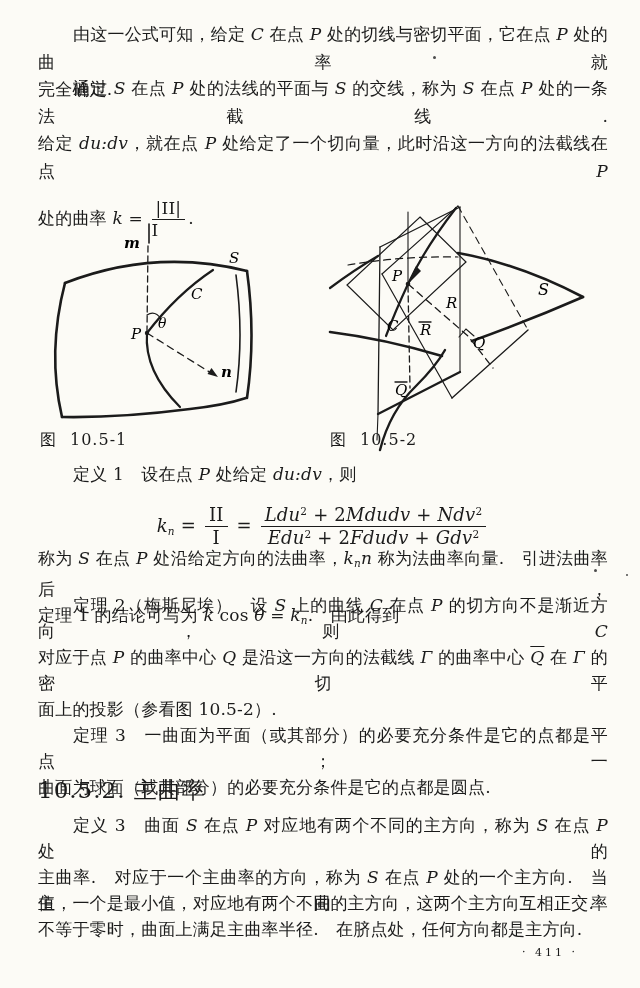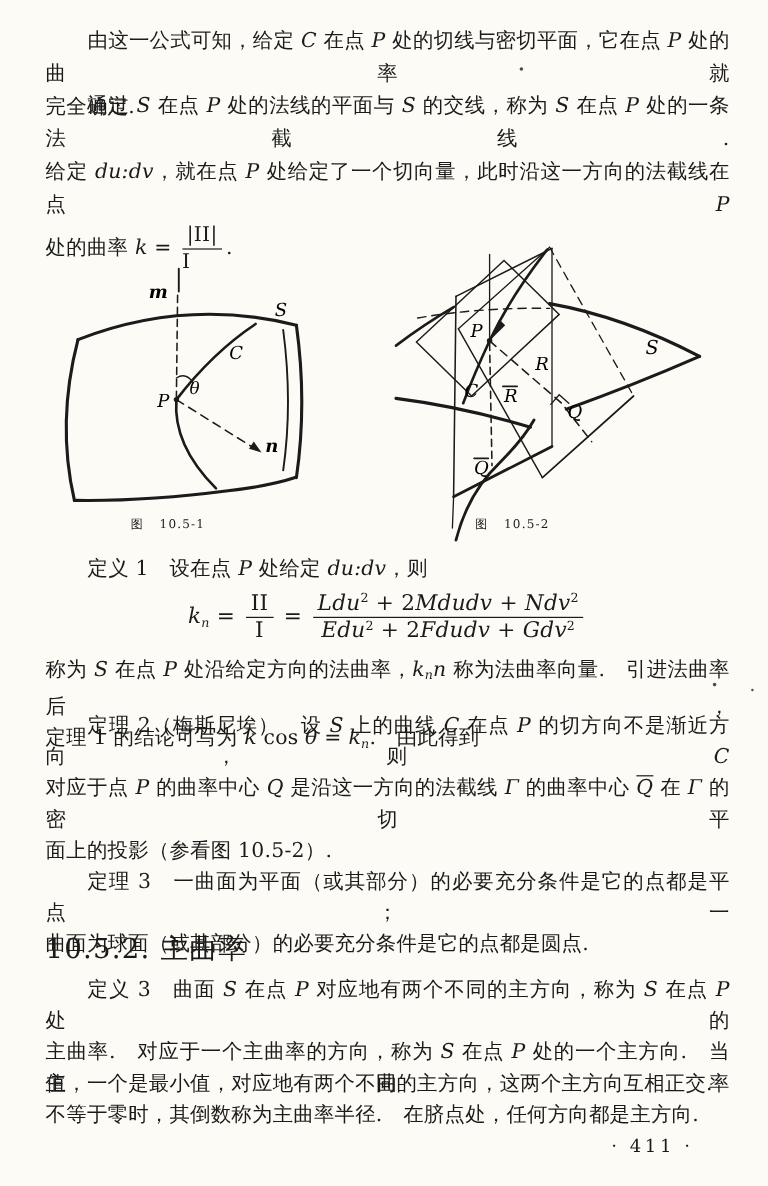--- a/index.html
+++ b/index.html
@@ -15,29 +15,29 @@
   .top .line{line-height:27.5px}
   .low .line{line-height:26px}
   .jl{white-space:normal;text-align:justify;text-align-last:justify}
   .ind{text-indent:35px}
   .cl{text-align:center;text-align-last:center;white-space:normal}
   .b{font-weight:normal}
   .i{font-style:italic}
   .bar{text-decoration:overline}
   sub.seg{font-size:10.5px;vertical-align:-3px}
   sup.seg{font-size:10.5px;vertical-align:6px}
-  .frac{display:inline-block;vertical-align:middle;text-align:left;margin:2px 3px;line-height:1.12}
+  .frac{display:inline-block;vertical-align:middle;text-align:left;margin:14px 3px;line-height:1.12}
   .frac .num{display:block;border-bottom:1.5px solid #1b1b1b;padding:0 4px 1px}
   .frac .den{display:block;padding-top:1px}
   .formula .line{font-size:18px}
   .fig{position:absolute}
-  .caption{position:absolute;font-size:10px;text-align:center}
+  .caption{position:absolute;font-size:16px;text-align:left}
   .caption .num{margin-left:14px;letter-spacing:1px}
   .heading{position:absolute;left:38px;top:775px;font-size:23px;letter-spacing:1px}
-  .pagenum{position:absolute;top:946px;right:62px;font-size:15px;letter-spacing:3px}
+  .pagenum{position:absolute;top:946px;right:62px;font-size:11px;letter-spacing:3px}
   svg text{font-family:"DejaVu Serif","Liberation Serif",serif}
   .speck{position:absolute;background:#4c4c4c;border-radius:50%}
 </style>
 </head>
 <body>
 
 <div class="page">
 
   <div class="block top" style="top:21px">
       <div class="line jl ind"><span class="seg">由这一公式可知，给定 </span><span class="seg i">C</span><span class="seg"> 在点 </span><span class="seg i">P</span><span class="seg"> 处的切线与密切平面，它在点 </span><span class="seg i">P</span><span class="seg"> 处的曲率就</span></div>
@@ -157,21 +157,21 @@
   <div class="block low" style="top:722px">
       <div class="line jl ind"><span class="seg b">定理 3</span><span class="seg">　一曲面为平面（或其部分）的必要充分条件是它的点都是平点；</span><span class="seg b">一</span></div>
       <div class="line"><span class="seg">曲面为球面（或其部分）的必要充分条件是它的点都是圆点.</span></div>
     </div>
 
   <div class="heading">10.5.2. 主曲率</div>
 
   <div class="block low" style="top:812px">
       <div class="line jl ind"><span class="seg b">定义 3</span><span class="seg">　曲面 </span><span class="seg i">S</span><span class="seg"> 在点 </span><span class="seg i">P</span><span class="seg"> 对应地有两个不同的主方向，称为 </span><span class="seg i">S</span><span class="seg"> 在点 </span><span class="seg i">P</span><span class="seg"> 处的</span></div>
       <div class="line jl"><span class="seg b">主曲率</span><span class="seg">.　对应于一个主曲率的方向，称为 </span><span class="seg i">S</span><span class="seg"> 在点 </span><span class="seg i">P</span><span class="seg"> 处的一个</span><span class="seg b">主方向</span><span class="seg">.　当主曲率</span></div>
-      <div class="line"><span class="seg">不等于零时，其倒数称为</span><span class="seg b">主曲率半径</span><span class="seg">.　在脐点处，任何方向都是主方向.</span></div>
+      <div class="line"><span class="seg">不等于零时，曲面上满足</span><span class="seg b">主曲率半径</span><span class="seg">.　在脐点处，任何方向都是主方向.</span></div>
     </div>
   <div class="block low" style="top:890px">
       <div class="line"><span class="seg">值，一个是最小值，对应地有两个不同的主方向，这两个主方向互相正交.</span></div>
     </div>
 
   <div class="pagenum">· 411 ·</div>
 
   <div class="speck" style="left:433px;top:56px;width:3px;height:3px"></div>
   <div class="speck" style="left:594px;top:569px;width:3px;height:3px"></div>
   <div class="speck" style="left:626px;top:574px;width:2px;height:2px"></div>

